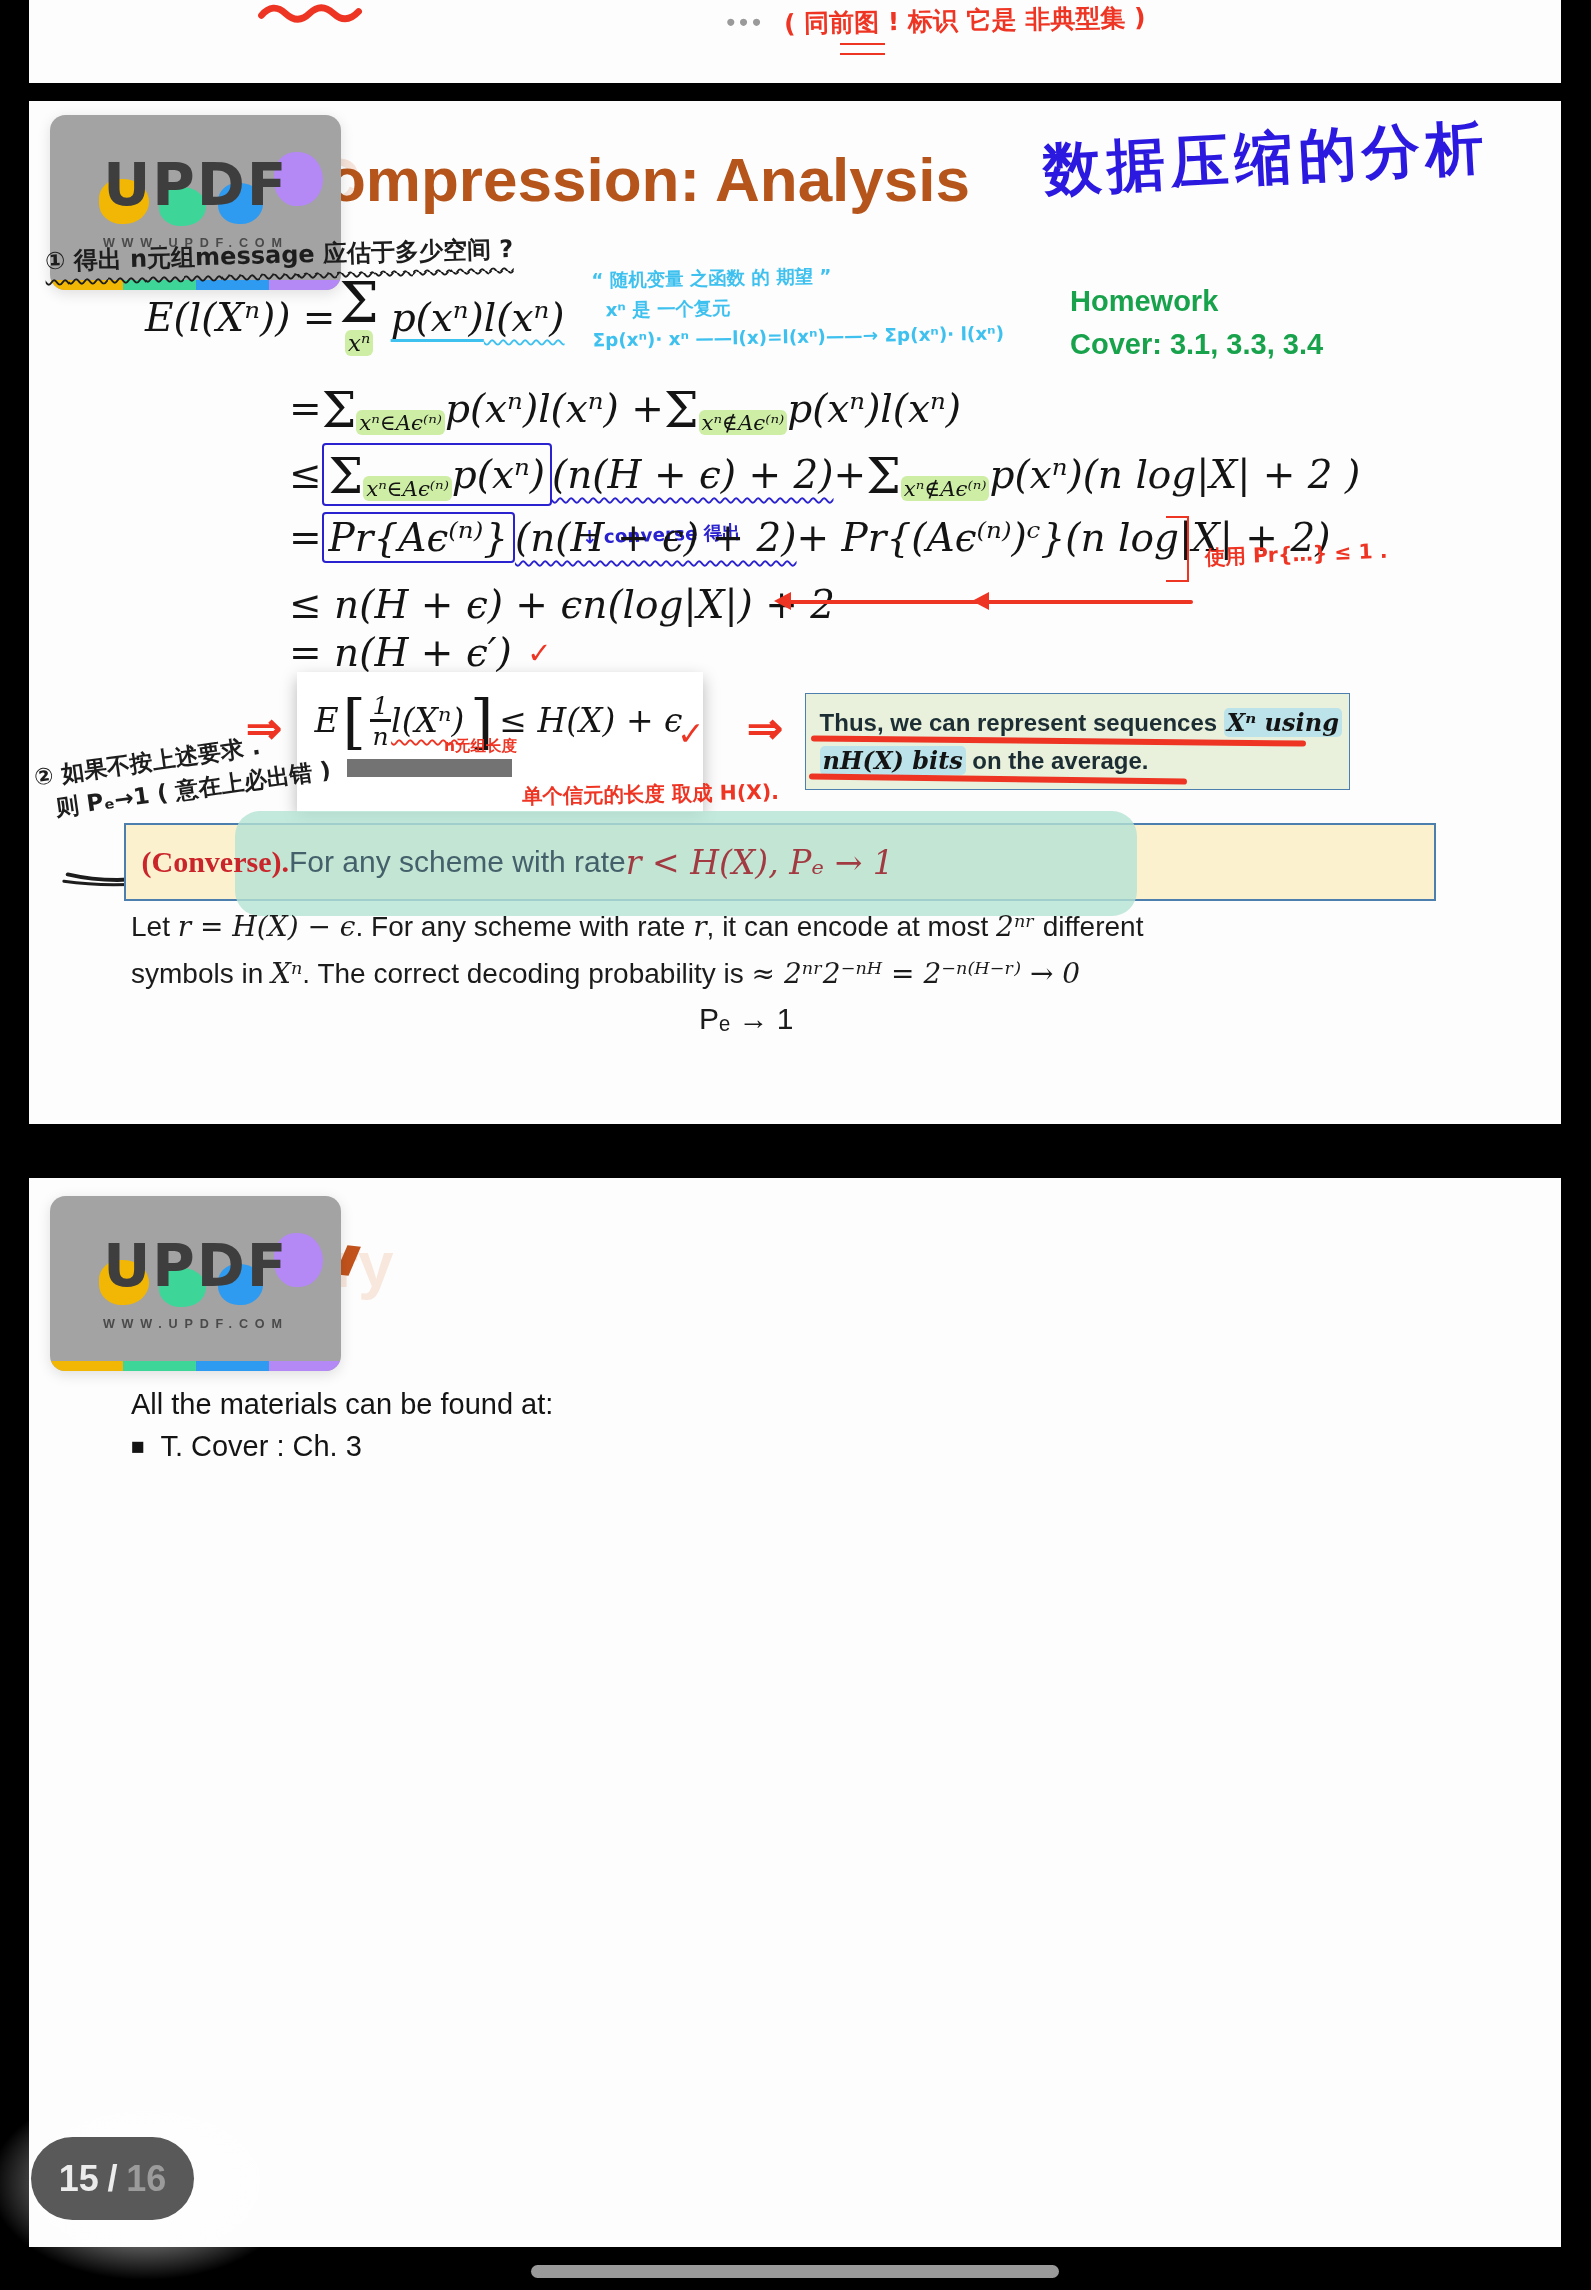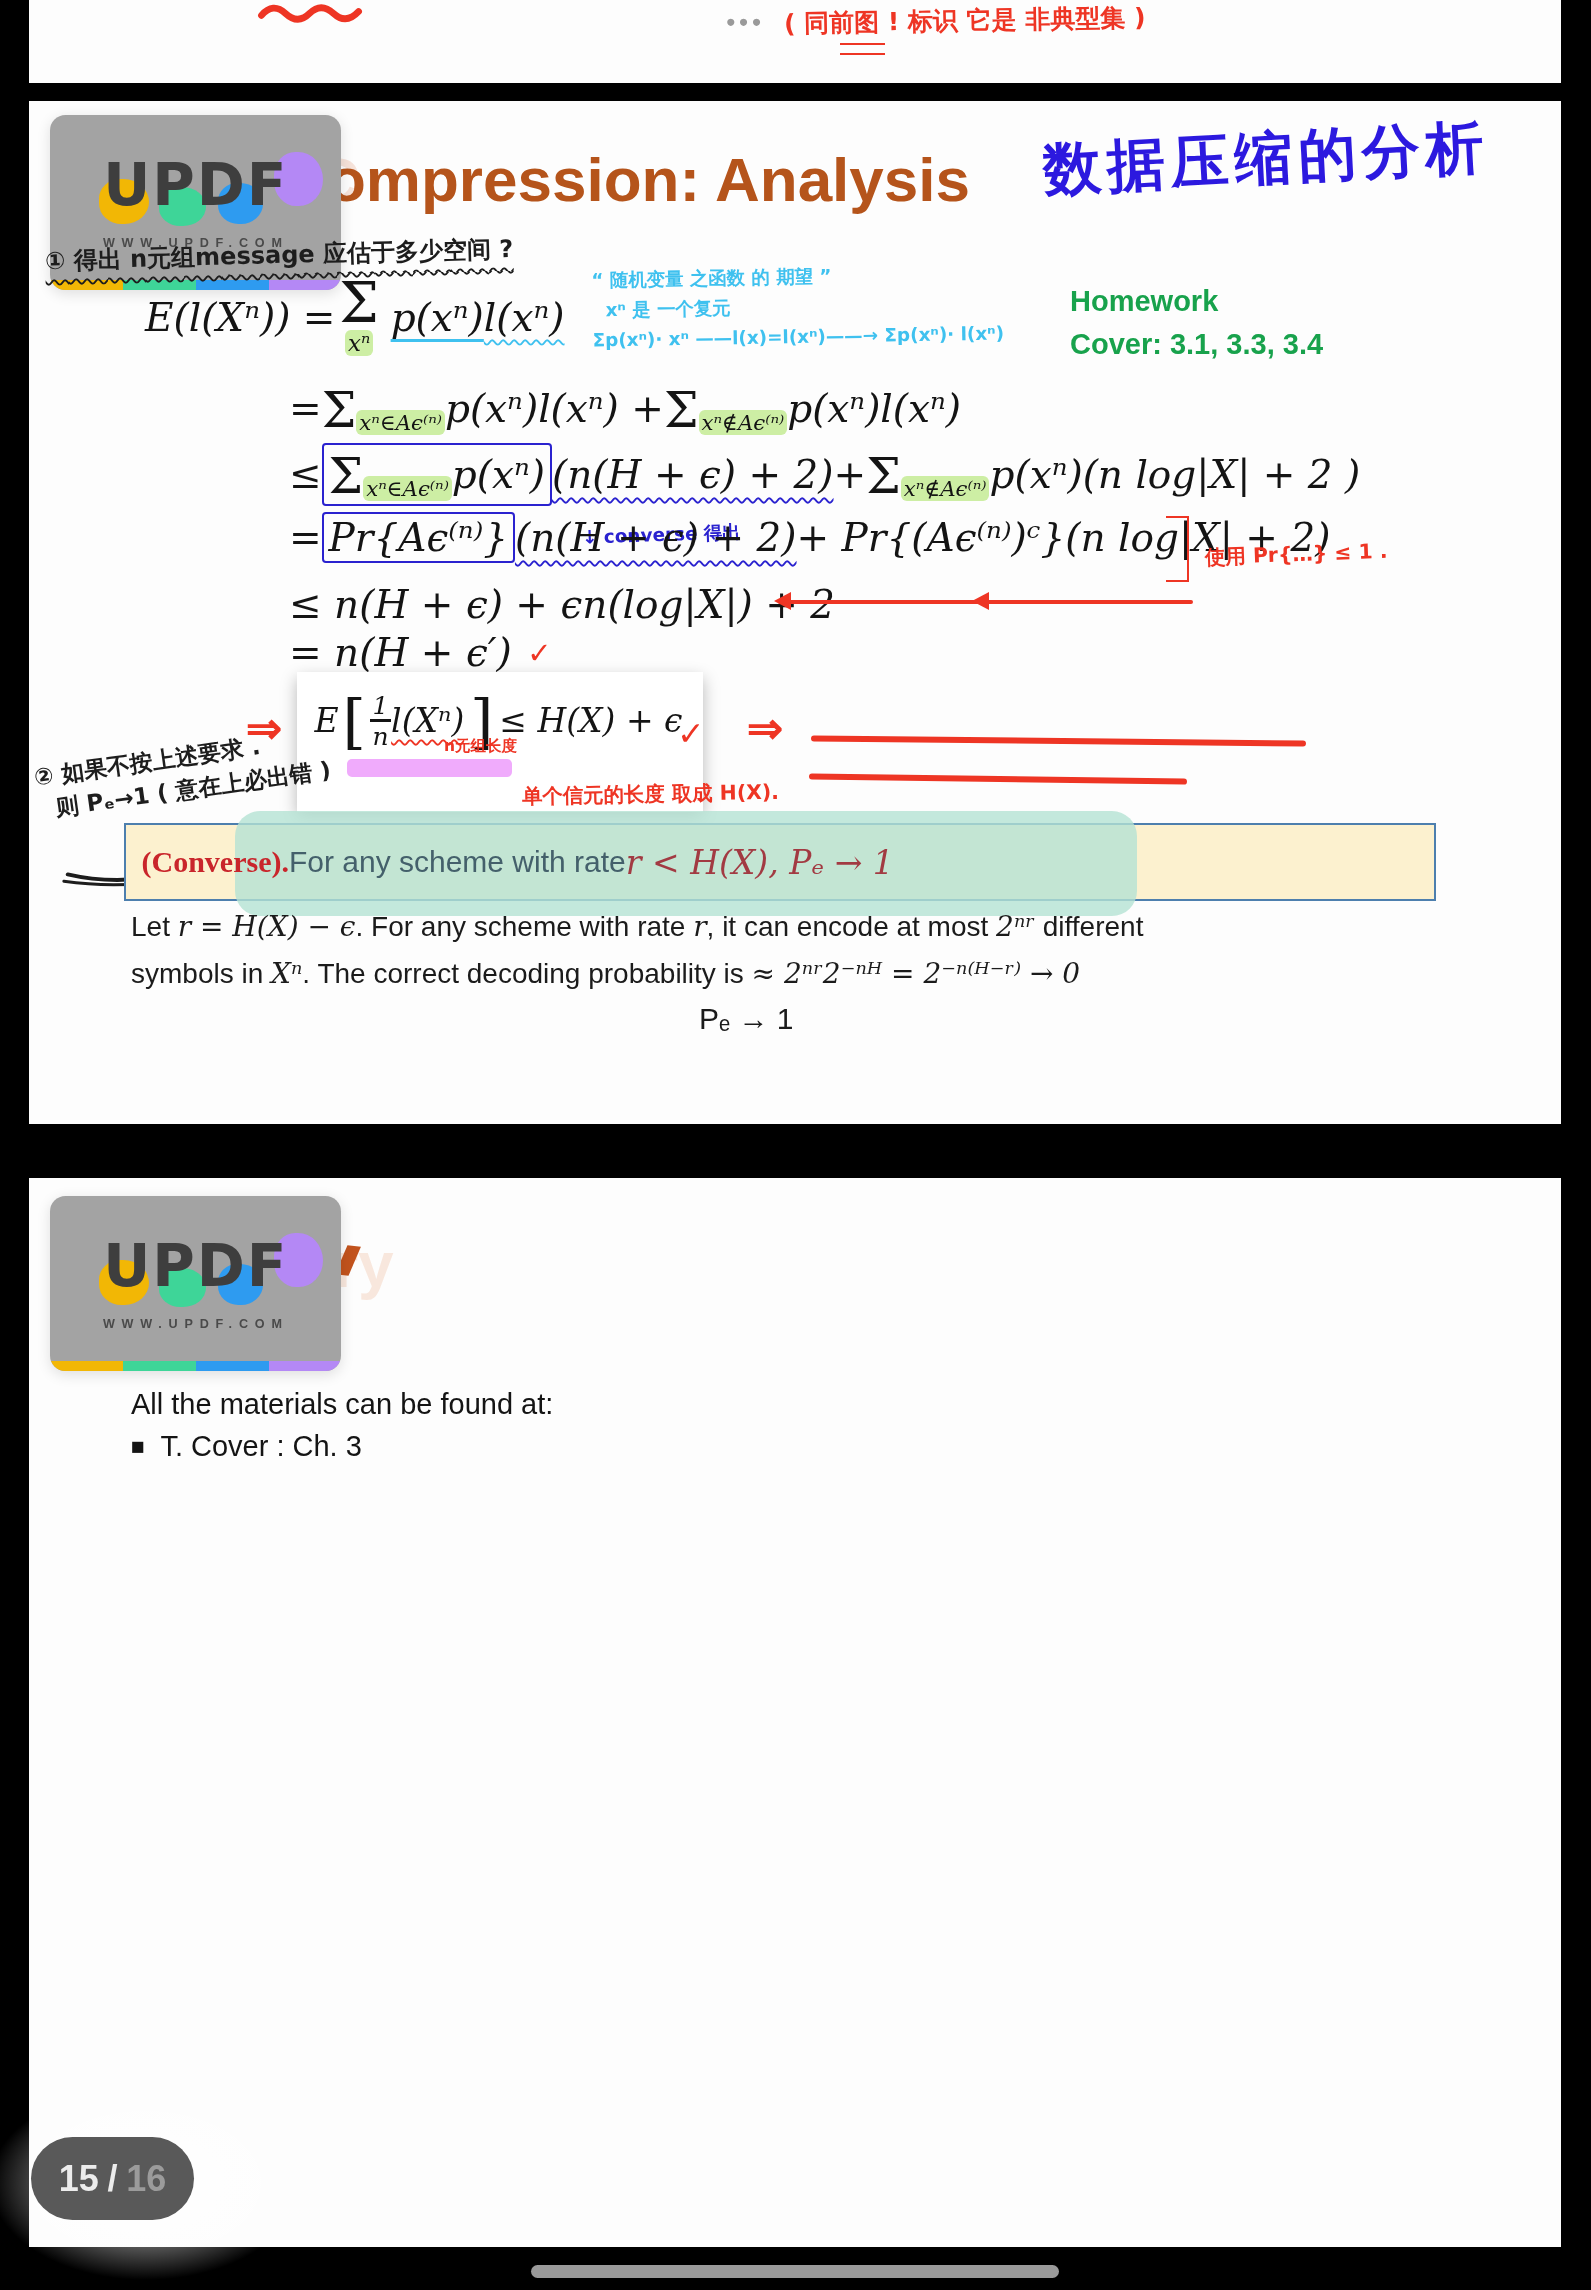--- a/index.html
+++ b/index.html
@@ -178,27 +178,35 @@
       <span style="display:inline-flex;flex-direction:column;align-items:center;line-height:1;">
         <span style="font-size:25px;">1</span>
         <span style="width:21.3px;height:2.4px;background:#141414;margin:1.9px 0;"></span>
         <span style="font-size:25px;">n</span>
       </span>
       <span style="text-decoration:underline wavy #ee3524 1.9px;text-underline-offset:6.8px;">l(Xⁿ)</span>
       <span style="font-size:60px;font-style:normal;font-weight:200;margin:0 5.8px;">]</span>
       <span>≤ H(X) + ϵ</span>
     </div>
     <span class="hand redink" style="position:absolute;left:147px;top:64px;font-size:15.5px;font-style:normal;font-weight:bold;">n元组长度</span>
-    <span style="position:absolute;left:50px;top:87px;width:165px;height:17.5px;background:#f0abfc;border-radius:5px;
+    <span style="position:absolute;left:50px;top:87px;width:165px;height:17.5px;background:#737373;border-radius:0;
           color:transparent;font-size:15.5px;text-decoration:underline wavy #d8302c 1.9px;text-underline-offset:-9.7px;overflow:hidden;">wwwwwwwww</span>
   </div>
   <span class="abs check hand" style="left:648px;top:613px;font-size:33px;">✓</span>
   <span class="abs hand redink" style="left:493px;top:679px;font-size:20.4px;font-weight:bold;transform:rotate(-1deg);">单个信元的长度 取成 H(X).</span>
   <span class="abs redink" style="left:718px;top:602px;font-size:43px;font-weight:bold;">⇒</span>
 
+  <div class="thusbox" style="left:776px;top:592px;width:516px;">
+    <div>
+      <span>Thus, we can represent sequences </span><span class="hl-cyan math" style="font-weight:bold;">Xⁿ using</span>
+    </div>
+    <div>
+      <span class="hl-cyan math" style="font-weight:bold;">nH(X) bits</span><span> on the average.</span>
+    </div>
+  </div>
   <div class="redstroke" style="left:782px;top:637px;width:495px;transform:rotate(.6deg);"></div>
   <div class="redstroke" style="left:780px;top:675px;width:378px;transform:rotate(.8deg);"></div>
 
   <div class="abs hand" style="left:5.8px;top:640px;font-size:23px;font-weight:bold;color:#1d1d1d;line-height:33px;transform:rotate(-8deg);">
     <div>② 如果不按上述要求 .</div>
     <div style="margin-left:17.5px;">则 Pₑ→1 ( 意在上必出错 )</div>
   </div>
   <svg class="abs" style="left:29px;top:720px;" width="408" height="68" viewBox="0 0 420 70">
     <path d="M10 55 q60 14 130 -6 t150 -16 q60 -8 120 -14" fill="none" stroke="#1d1d1d" stroke-width="4" stroke-linecap="round"></path>
     <path d="M6 62 q70 10 150 -8 t170 -18" fill="none" stroke="#1d1d1d" stroke-width="3" stroke-linecap="round"></path>

